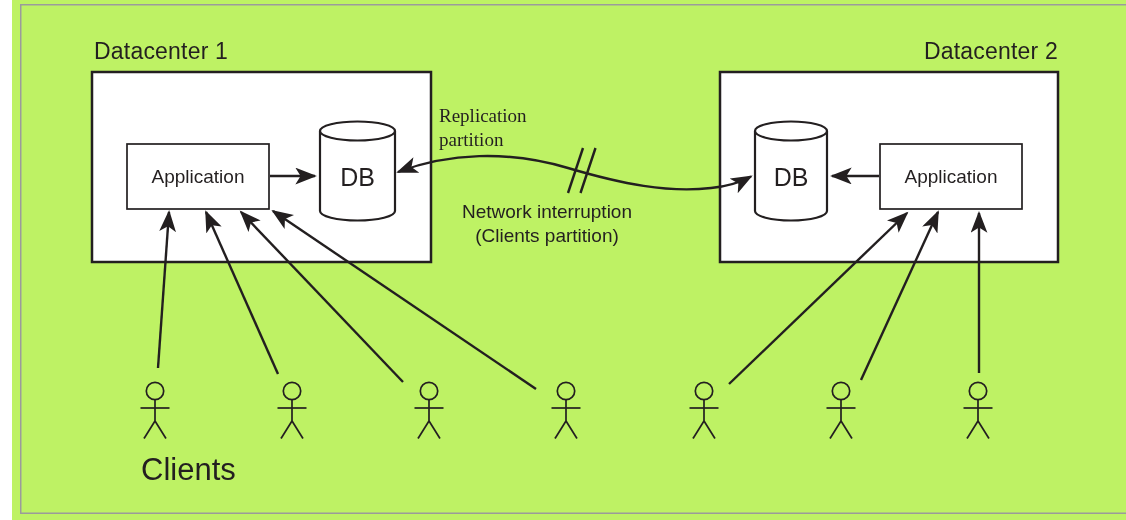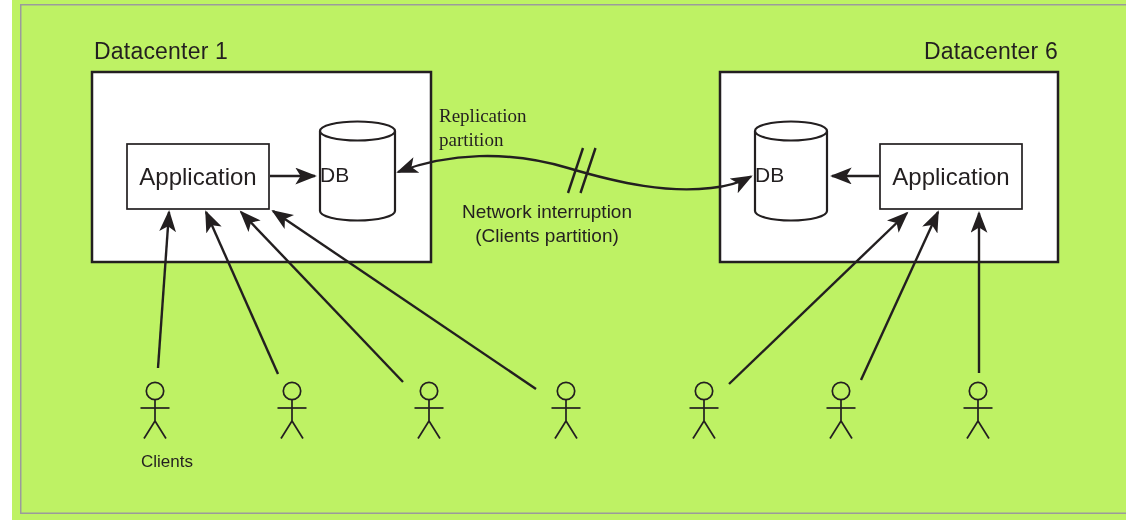--- a/index.html
+++ b/index.html
@@ -17,42 +17,43 @@
     position: absolute;
     left: 0; top: 0;
     width: 1126px; height: 520px;
   }
   .lbl { position: absolute; white-space: nowrap; }
   .dc-title { top: 38px; font-size: 23px; letter-spacing: 0.2px; }
   .dc-title.right { text-align: right; }
   .box-label {
     position: absolute;
     display: flex; align-items: center; justify-content: center;
-    font-size: 24px;
+    font-size: 19px;
     border-radius: 26px;
   }
   .db-label {
     position: absolute;
-    font-size: 21px;
+    text-align: center;
+    font-size: 25px;
   }
   .replication-label {
     position: absolute;
     left: 427px; top: 104px;
     font-size: 19px; line-height: 23.5px; font-family: Liberation Serif, serif;
   }
   .interruption-label {
     position: absolute;
     left: 420px; top: 200px; width: 230px;
     text-align: center;
     font-size: 19px; line-height: 23.5px;
   }
   .clients-label {
     position: absolute;
     left: 129px; top: 452px;
-    font-size: 17px;
+    font-size: 31px;
   }
 </style>
 </head>
 <body>
 
 <div class="stage">
 
   <svg class="diagram" viewBox="0 0 1126 520">
     <defs>
       <marker id="ah" markerUnits="strokeWidth" markerWidth="10" markerHeight="8" refX="8.2" refY="3.5" orient="auto-start-reverse">
@@ -109,21 +110,21 @@
       <use href="#stickman" transform="translate(280 0)"></use>
       <use href="#stickman" transform="translate(417 0)"></use>
       <use href="#stickman" transform="translate(554 0)"></use>
       <use href="#stickman" transform="translate(692 0)"></use>
       <use href="#stickman" transform="translate(829 0)"></use>
       <use href="#stickman" transform="translate(966 0)"></use>
     </g>
   </svg>
 
   <div class="lbl dc-title" style="left:82px;">Datacenter 1</div>
-  <div class="lbl dc-title right" style="left:708px; width:338px;">Datacenter 6</div>
+  <div class="lbl dc-title right" style="left:708px; width:338px;">Datacenter 2</div>
 
   <div class="box-label" style="left:115px; top:144px; width:142px; height:65px;">Application</div>
   <div class="box-label" style="left:868px; top:144px; width:142px; height:65px;">Application</div>
 
   <div class="db-label" style="left:308px; top:163px; width:75px;">DB</div>
   <div class="db-label" style="left:743px; top:163px; width:72px;">DB</div>
 
   <div class="replication-label">
     <div>Replication</div>
     <div>partition</div>

